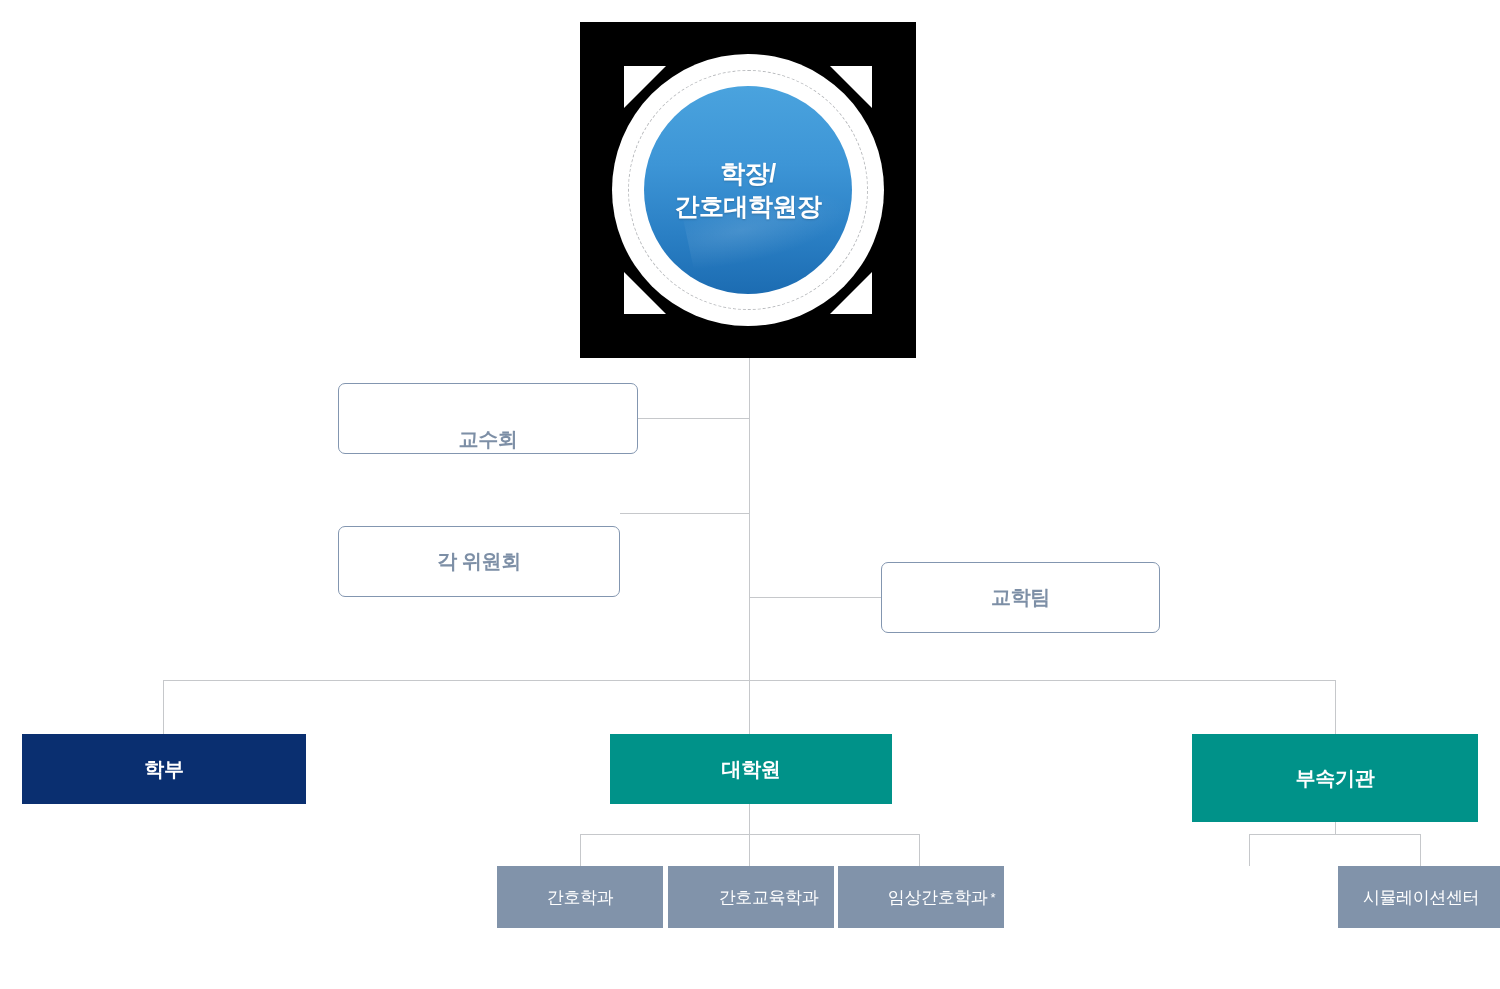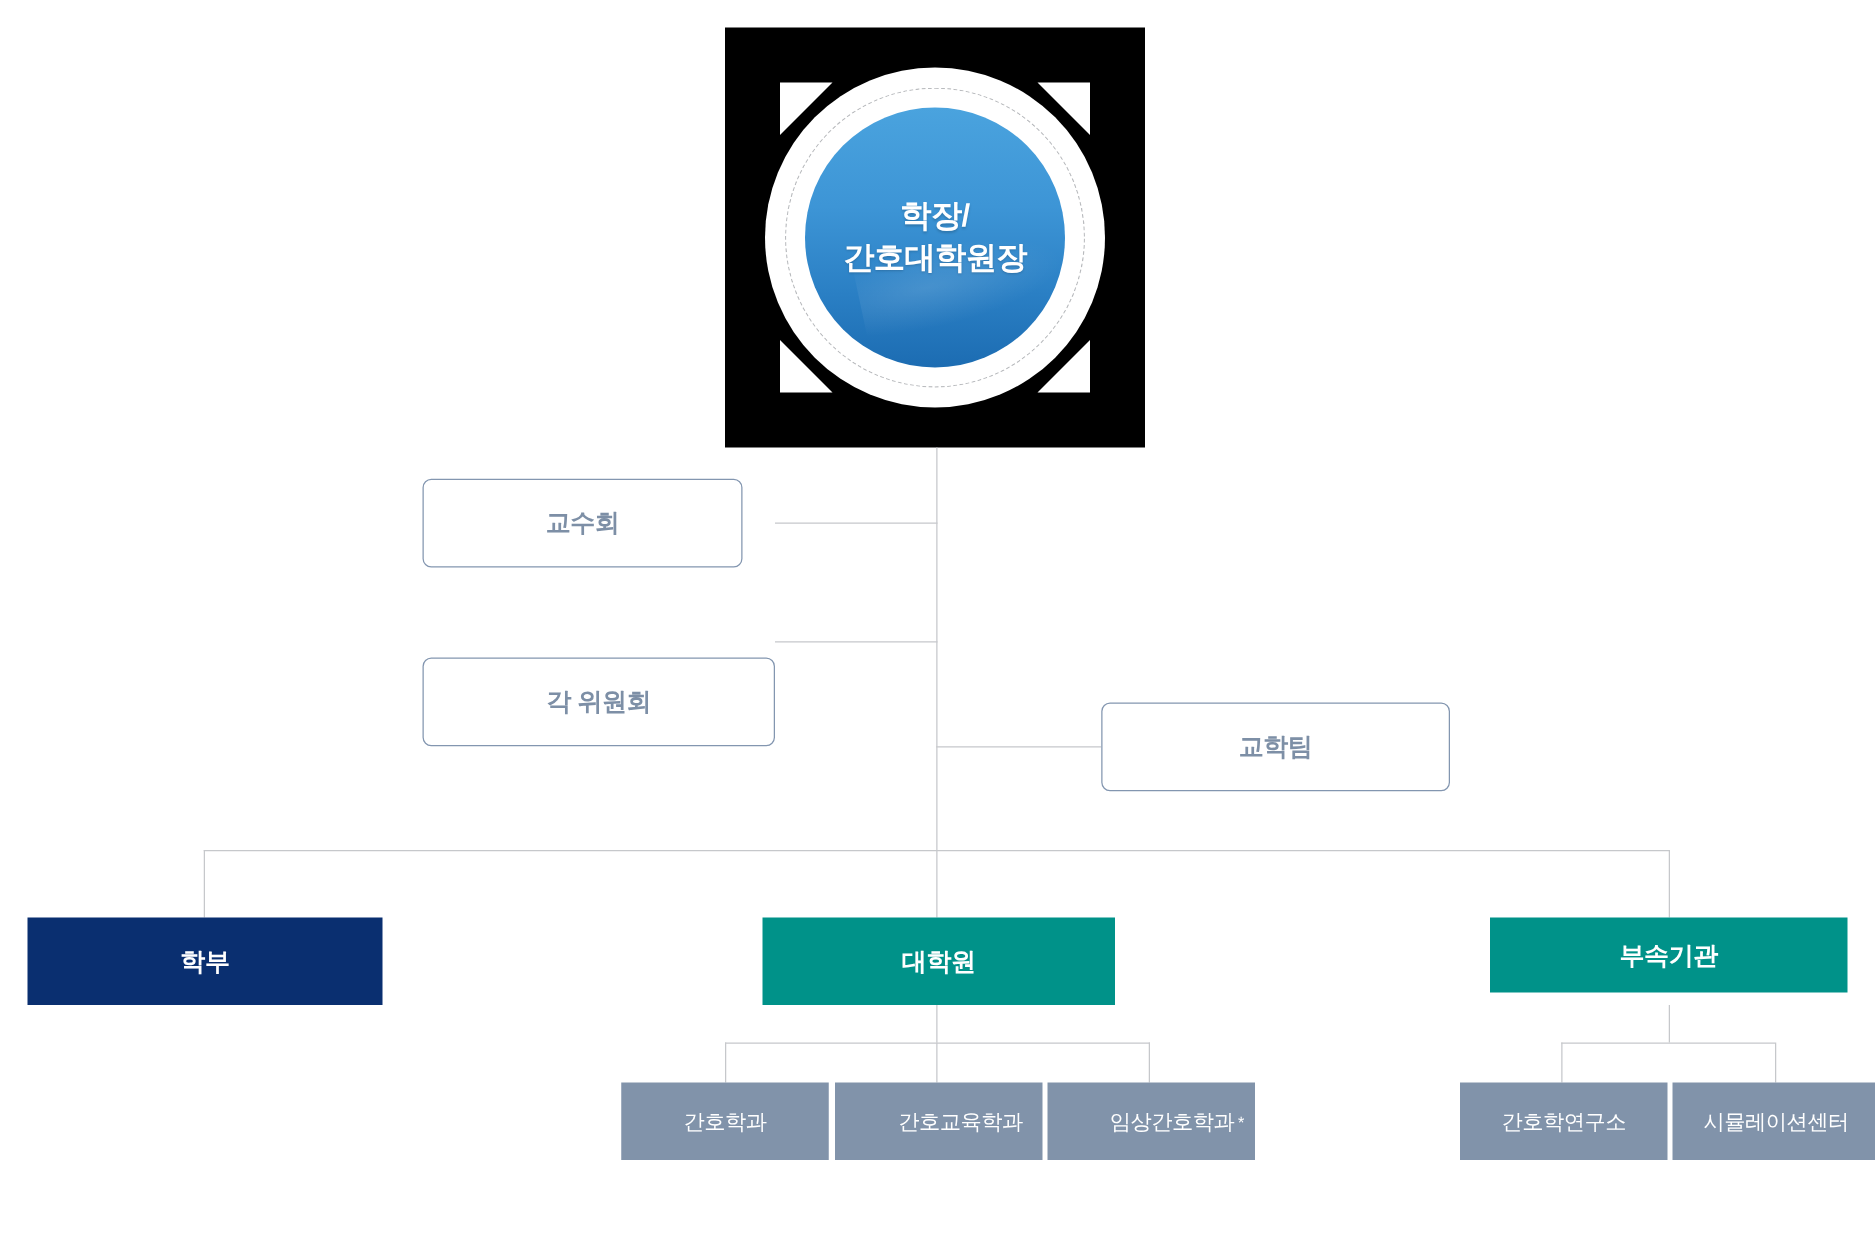--- a/index.html
+++ b/index.html
@@ -114,58 +114,55 @@
   <div class="ln h" style="left:580px; top:834px; width:340px;"></div>
   <div class="ln v" style="left:580px; top:834px; height:32px;"></div>
   <div class="ln v" style="left:749px; top:834px; height:32px;"></div>
   <div class="ln v" style="left:919px; top:834px; height:32px;"></div>
 
   <div class="ln v" style="left:1335px; top:804px; height:30px;"></div>
   <div class="ln h" style="left:1249px; top:834px; width:171px;"></div>
   <div class="ln v" style="left:1249px; top:834px; height:32px;"></div>
   <div class="ln v" style="left:1420px; top:834px; height:32px;"></div>
 
-  <div class="obox" style="left:338px; top:383px; width:256px; height:71px;">
+  <div class="obox" style="left:338px; top:383px; width:300px; height:71px;align-items:flex-end;">
     <span>교수회</span>
   </div>
 
   <div class="obox" style="left:338px; top:478px; width:282px; height:71px;margin-top:48px;">
     <span>각 위원회</span>
   </div>
 
   <div class="obox" style="left:881px; top:562px; width:279px; height:71px;">
     <span>교학팀</span>
   </div>
 
   <div class="dbox" style="left:22px; top:734px; width:284px; height:70px; background:#0a2f70;">
     <span>학부</span>
   </div>
 
   <div class="dbox" style="left:610px; top:734px; width:282px; height:70px; background:#009289;">
     <span>대학원</span>
   </div>
 
-  <div class="dbox" style="left:1192px; top:734px; width:286px; height:60px; background:#009289;">
+  <div class="dbox" style="left:1192px; top:734px; width:286px; height:88px; background:#009289;">
     <span>부속기관</span>
   </div>
 
   <div class="lbox" style="left:497px; top:866px; width:166px; height:62px;text-align:center;">
     <span>간호학과</span>
   </div>
 
   <div class="lbox" style="left:668px; top:866px; width:166px; height:62px;padding-left:35px;">
     <span>간호교육학과</span>
   </div>
 
   <div class="lbox" style="left:838px; top:866px; width:166px; height:62px;padding-left:41px;">
     <span>임상간호학과</span>
     <span class="sup">*</span>
   </div>
 
-  <div class="lbox" style="left:1168px; top:866px; width:166px; height:62px;">
-    <span>간호학연구소</span>
-  </div>
 
   <div class="lbox" style="left:1338px; top:866px; width:166px; height:62px;">
     <span>시뮬레이션센터</span>
   </div>
 
 </div>
 
 </body></html>

